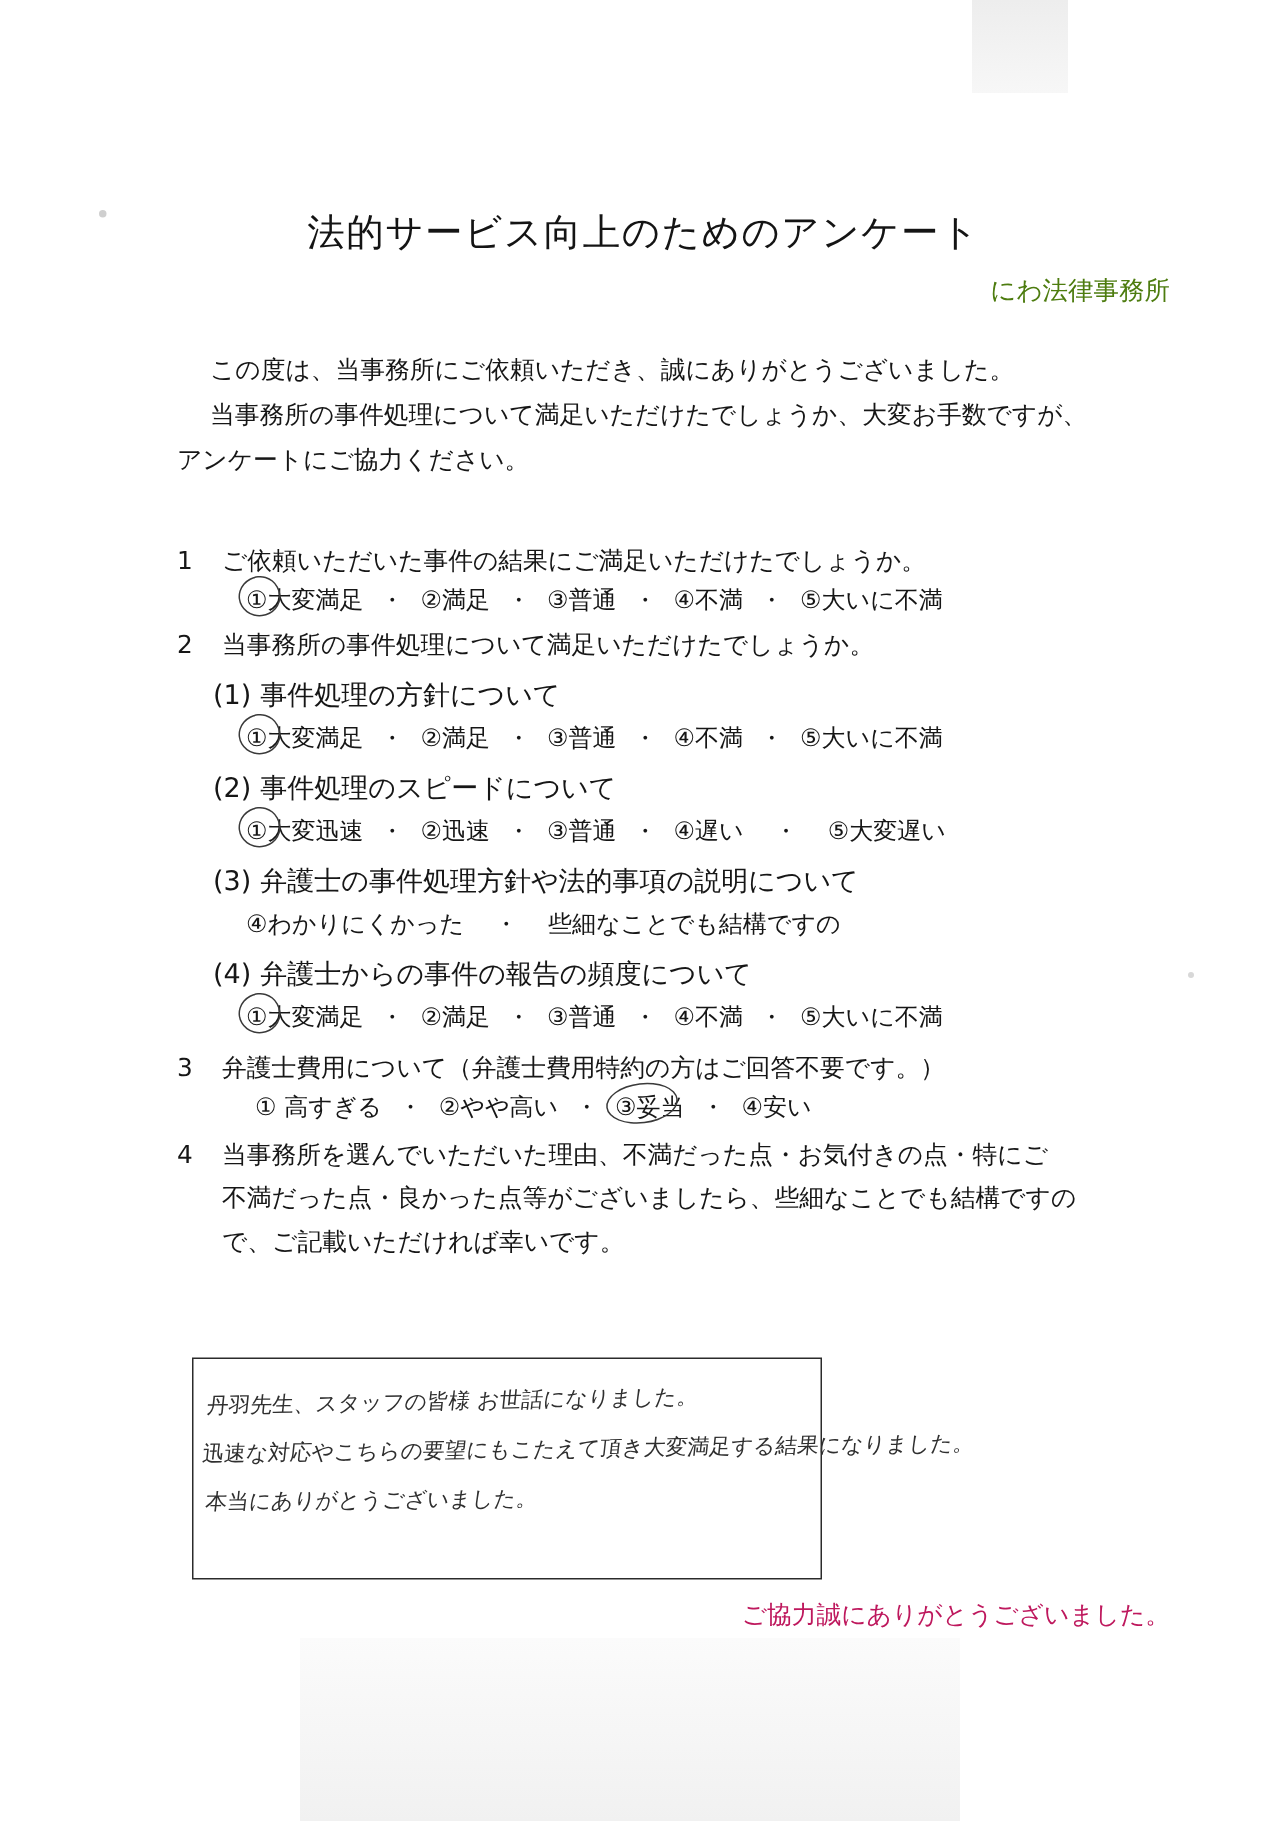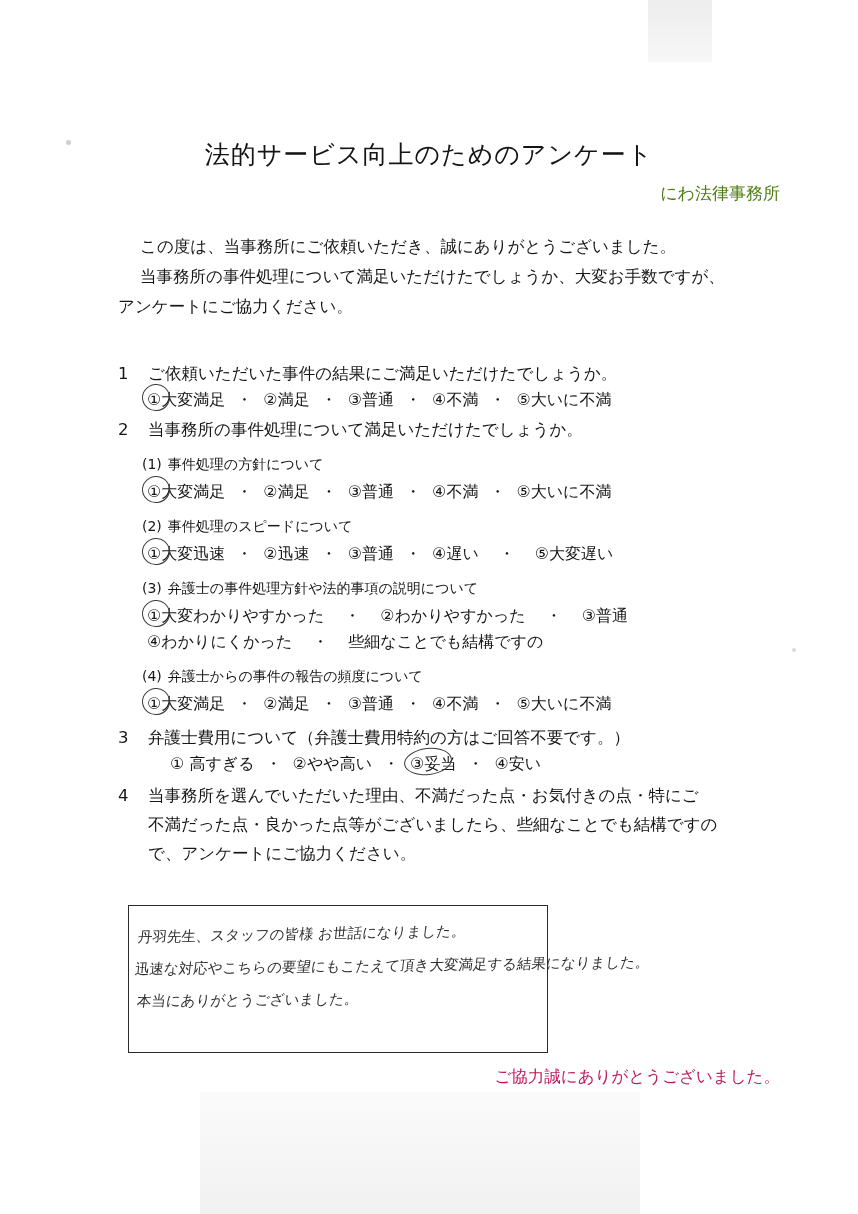--- a/index.html
+++ b/index.html
@@ -91,28 +91,28 @@
     font-size: 16.5px;
   }
   .q-text {
     flex: 1 1 auto;
     font-size: 16.5px;
   }
   .q-block { margin-bottom: 6px; }
 
   .sub-label {
     margin-left: 24px;
-    font-size: 14px;
+    font-size: 18px;
     margin-top: 10px;
     margin-bottom: 4px;
   }
   .sub-label .sub-num { margin-right: 6px; }
 
   .options {
-    margin-left: 29px;
+    margin-left: 46px;
     font-size: 16px;
     margin-top: 2px;
     margin-bottom: 2px;
     white-space: nowrap;
   }
   .options.indent-more { margin-left: 52px; }
   .sep { display: inline-block; margin: 0 11px; }
   .sep-wide { display: inline-block; margin: 0 20px; }
 
   .opt { position: relative; display: inline-block; }
@@ -230,23 +230,20 @@
         <span class="sub-num">(2)</span><span>事件処理のスピードについて</span>
       </div>
       <div class="options">
         <span class="opt circled">①大変迅速</span><span class="sep">・</span><span class="opt">②迅速</span><span class="sep">・</span><span class="opt">③普通</span><span class="sep">・</span><span class="opt">④遅い</span><span class="sep-wide">・</span><span class="opt">⑤大変遅い</span>
       </div>
 
       <div class="sub-label">
         <span class="sub-num">(3)</span><span>弁護士の事件処理方針や法的事項の説明について</span>
       </div>
       <div class="options">
-        <span class="opt circled">①大変わかりやすかった</span><span class="sep-wide">・</span><span class="opt">②わかりやすかった</span><span class="sep-wide">・</span><span class="opt">③普通</span>
-      </div>
-      <div class="options">
         <span class="opt">④わかりにくかった</span><span class="sep-wide">・</span><span class="opt">些細なことでも結構ですの</span>
       </div>
 
       <div class="sub-label">
         <span class="sub-num">(4)</span><span>弁護士からの事件の報告の頻度について</span>
       </div>
       <div class="options">
         <span class="opt circled">①大変満足</span><span class="sep">・</span><span class="opt">②満足</span><span class="sep">・</span><span class="opt">③普通</span><span class="sep">・</span><span class="opt">④不満</span><span class="sep">・</span><span class="opt">⑤大いに不満</span>
       </div>
     </div>
@@ -261,21 +258,21 @@
       </div>
     </div>
 
     <div class="q-block" style="margin-top:8px;">
       <div class="q-row">
         <span class="q-num">4</span>
         <span class="q-text">当事務所を選んでいただいた理由、不満だった点・お気付きの点・特にご</span>
       </div>
       <div class="q4-body">
         <div>不満だった点・良かった点等がございましたら、些細なことでも結構ですの</div>
-        <div>で、アンケートにご協力ください。</div>
+        <div>で、ご記載いただければ幸いです。</div>
       </div>
     </div>
 
   </div>
 
   <div class="answer-box"></div>
 
   <div class="handwriting">
     <div class="hw-line hw1">丹羽先生、スタッフの皆様 お世話になりました。</div>
     <div class="hw-line hw2">迅速な対応やこちらの要望にもこたえて頂き大変満足する結果になりました。</div>

